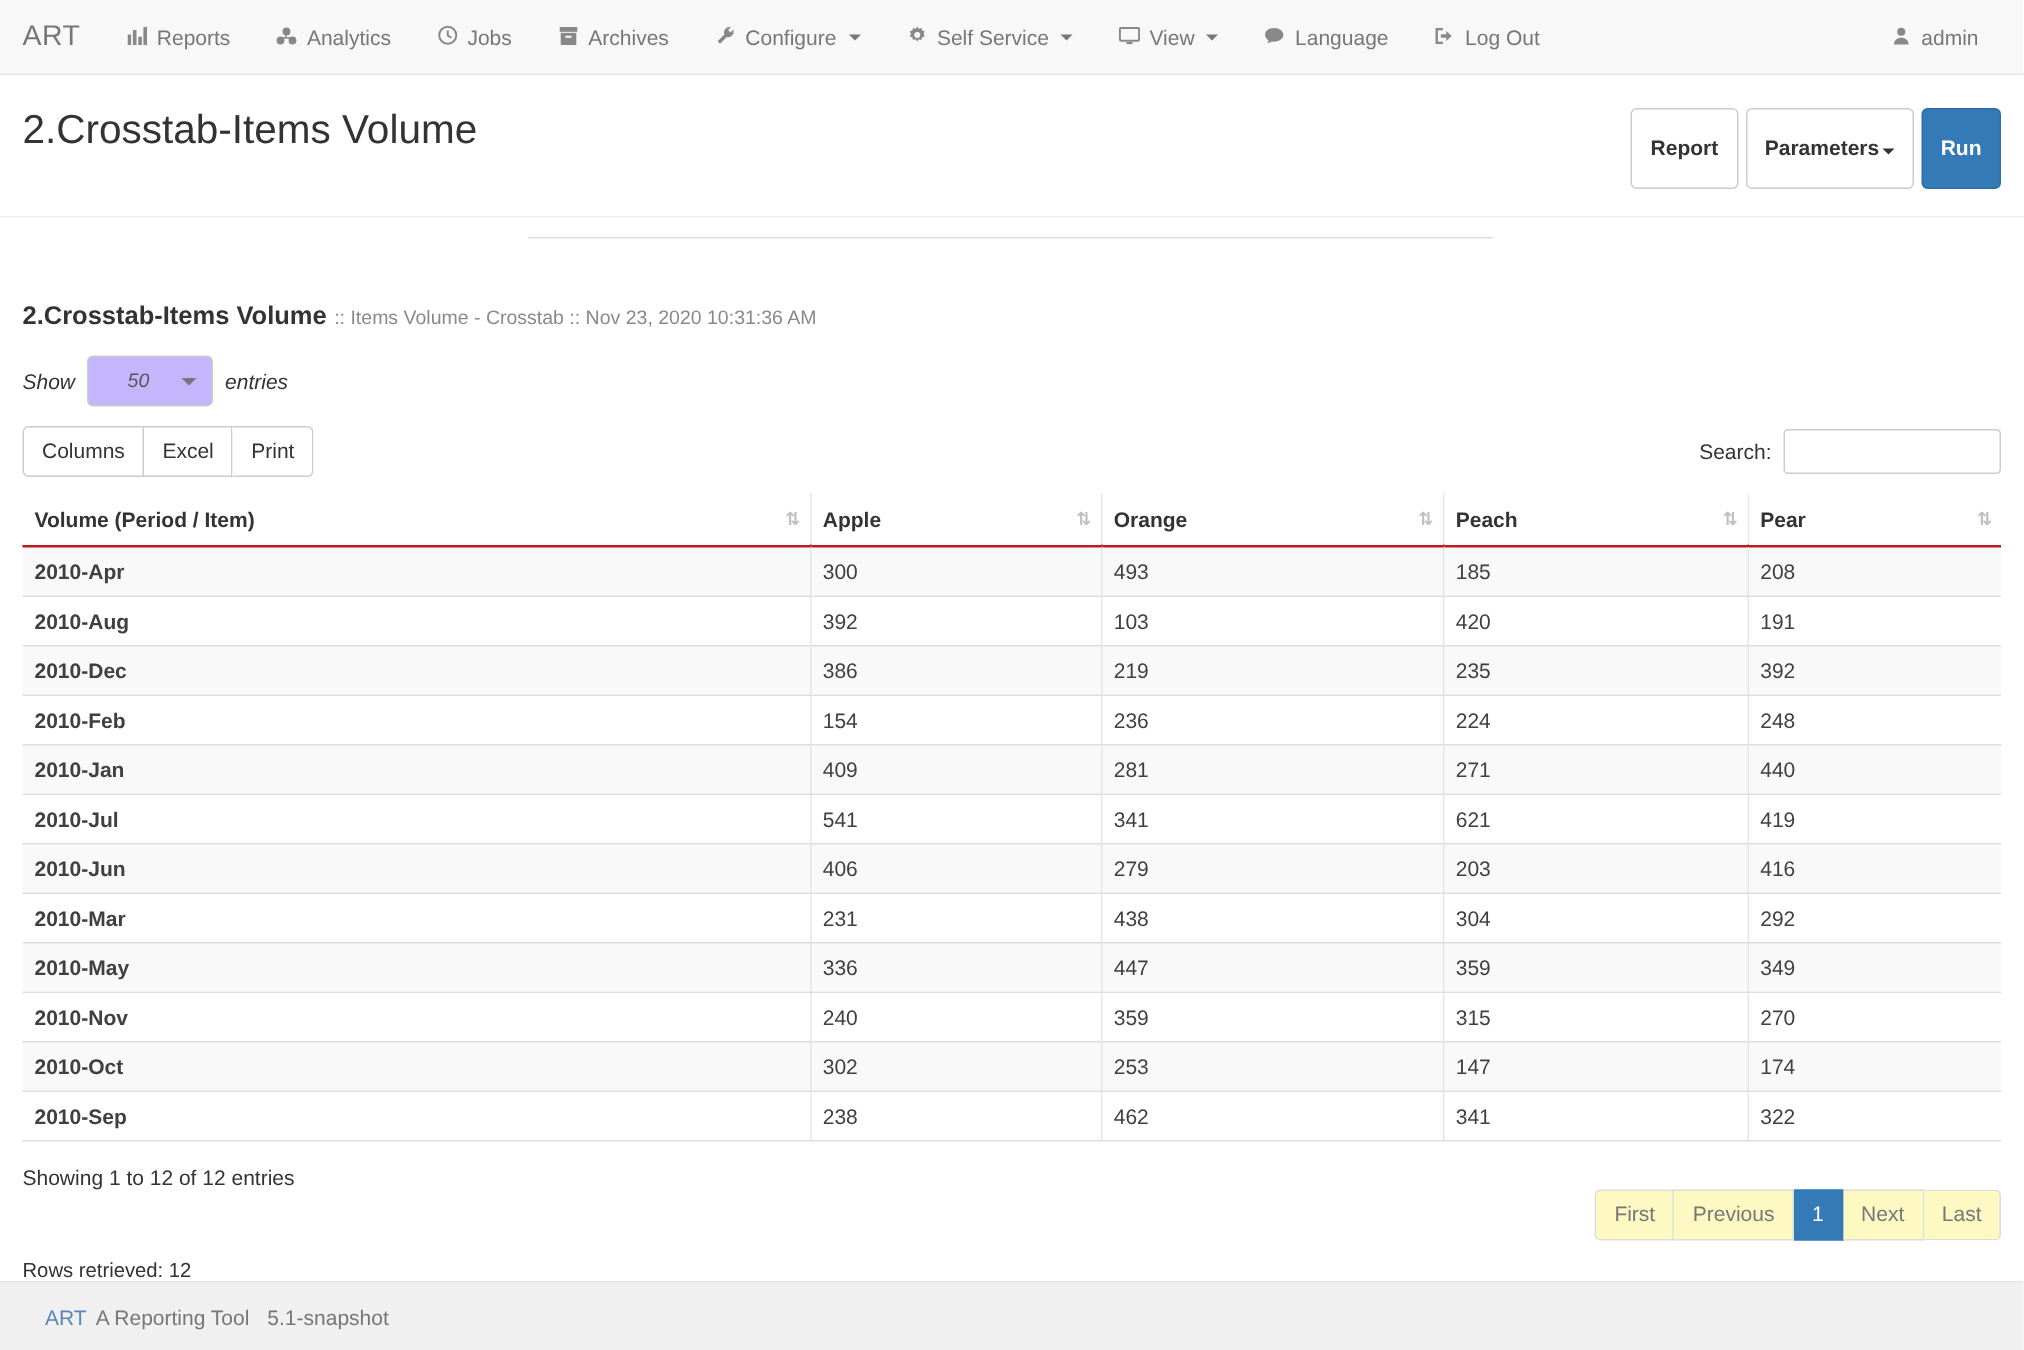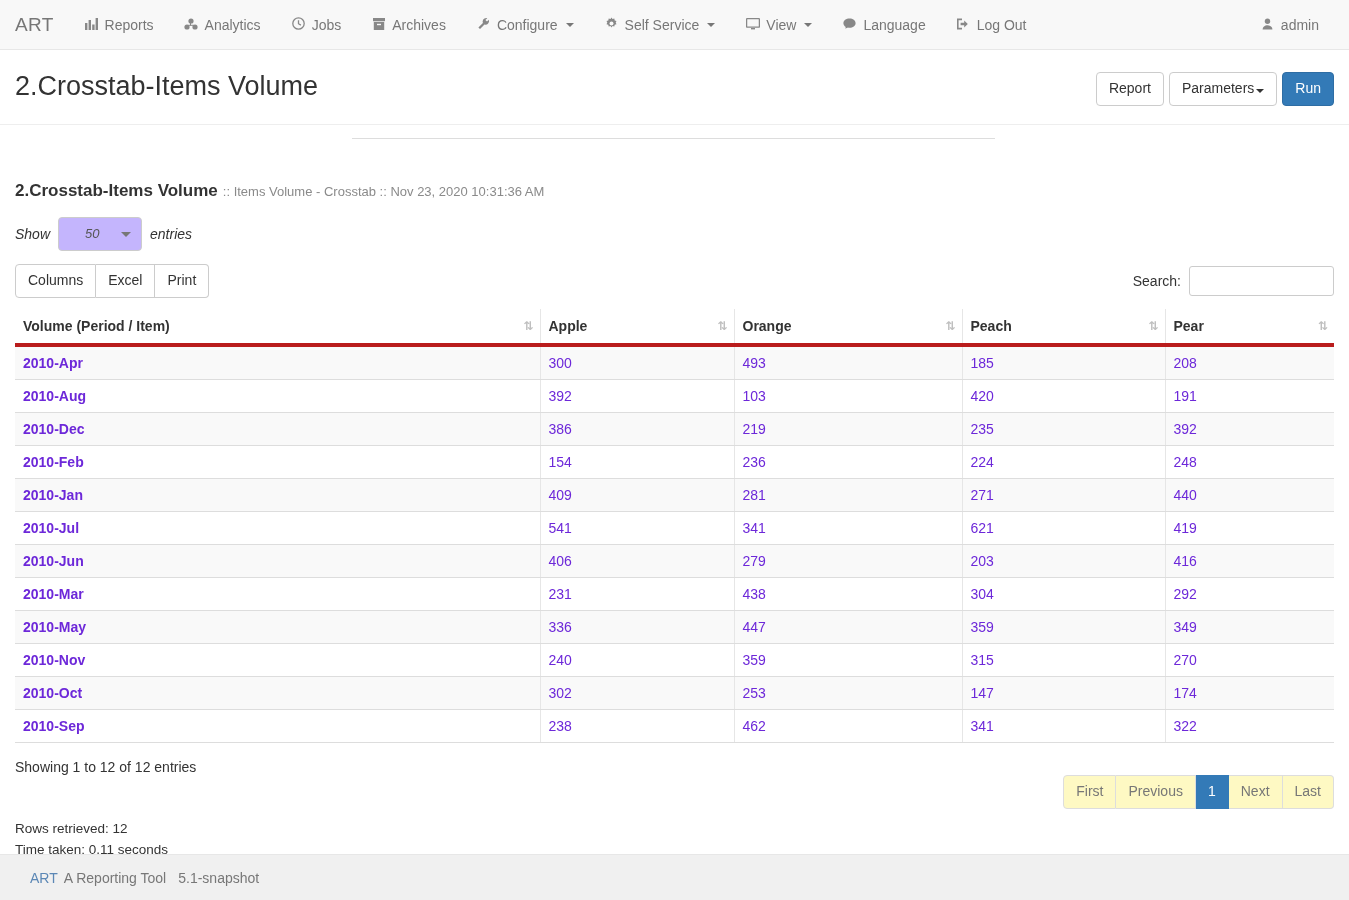--- a/index.html
+++ b/index.html
@@ -77,27 +77,28 @@
     font-weight: 400;
     color: #333;
     margin: 0;
     line-height: 1.1;
   }
   .btn-group { display: flex; align-items: center; gap: 0; }
   .btn {
     font-family: "Liberation Sans", sans-serif;
     font-size: 14px;
     line-height: 1.42;
-    padding: 6px 12px;
+    padding: 16px 12px;
     border: 1px solid #ccc;
     background: #fff;
     color: #333;
     border-radius: 4px;
     cursor: pointer;
     white-space: nowrap;
+    font-weight: bold;
   }
   .btn + .btn { margin-left: 5px; }
   .btn-primary {
     background: #337ab7;
     border-color: #2e6da4;
     color: #fff;
   }
   .btn .caret { border-top-color: #333; }
 
   
@@ -211,21 +212,21 @@
     border-collapse: collapse;
     margin-top: 11px;
     font-size: 14px;
   }
   table.report thead th {
     text-align: left;
     font-weight: bold;
     font-size: 14px;
     color: #333;
     padding: 9px 10px 9px 8px;
-    border-bottom: 4px solid #b91c1c;
+    border-bottom: 2px solid #b91c1c;
     border-right: 1px solid #e6e6e6;
     position: relative;
     background: #fff;
     cursor: pointer;
     white-space: nowrap;
   }
   table.report thead th:last-child { border-right: none; }
   .sort-ic {
     position: absolute;
     right: 7px;
@@ -233,21 +234,21 @@
     transform: translateY(-50%);
     color: #bfbfbf;
     font-size: 12px;
     letter-spacing: -1px;
     font-family: "DejaVu Sans", sans-serif;
   }
   table.report tbody td {
     padding: 8px 10px 8px 8px;
     border-bottom: 1px solid #dddddd;
     border-right: 1px solid #e6e6e6;
-    color: #6d28d9;
+    color: #404040;
     font-size: 14px;
   }
   table.report tbody td:last-child { border-right: none; }
   table.report tbody tr:nth-child(odd) { background: #f9f9f9; }
   table.report tbody tr:nth-child(even) { background: #ffffff; }
   td.rowlabel { font-weight: bold; }
   td.num { text-align: left; }
 
   
   col.c0 { width: 525px; }

